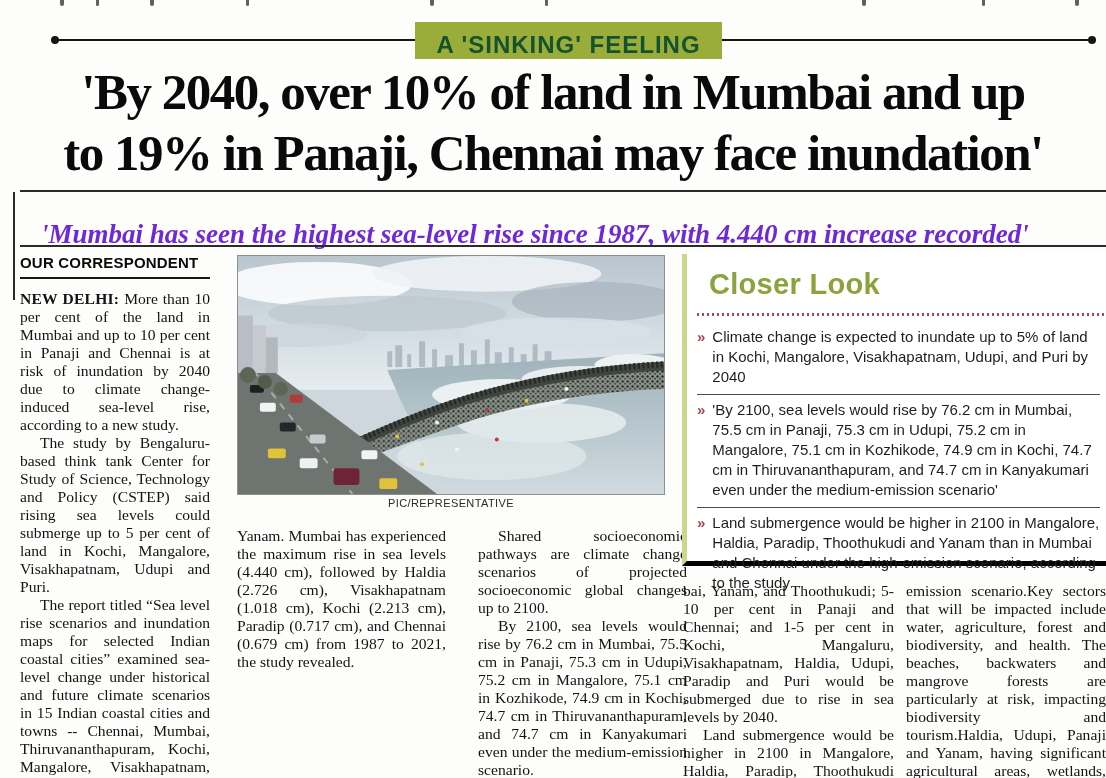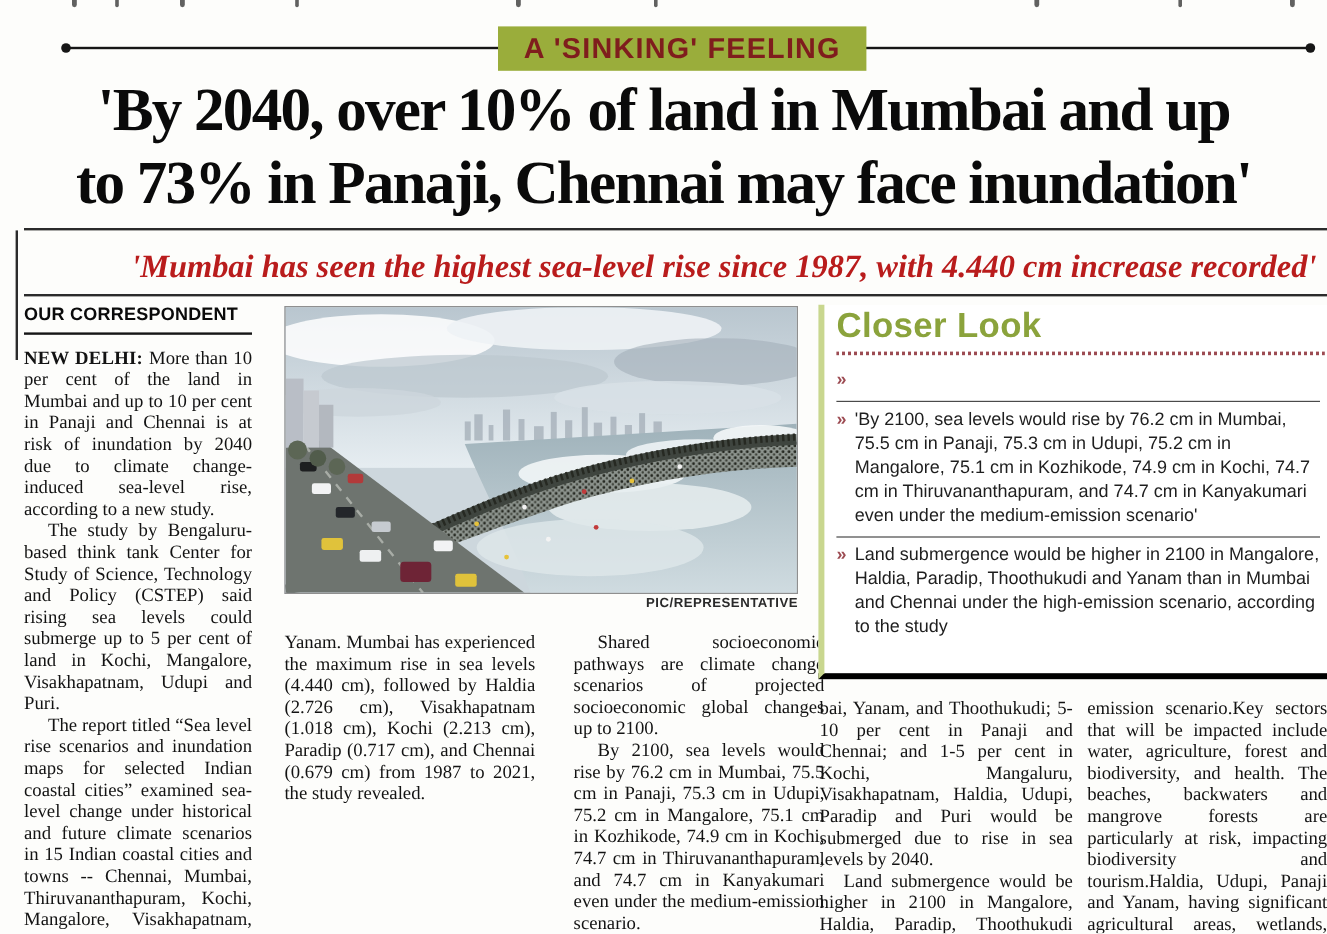--- a/index.html
+++ b/index.html
@@ -8,62 +8,62 @@
 
   
   .frag{position:absolute;top:0;width:4px;height:6px;background:#3a3a3a;border-radius:0 0 2px 2px;opacity:.8;}
 
   
   .kicker-rule{position:absolute;top:39px;left:55px;right:13px;height:2px;background:#161616;}
   .kicker-rule::before,.kicker-rule::after{content:"";position:absolute;top:-3px;width:8px;height:8px;border-radius:50%;background:#161616;}
   .kicker-rule::before{left:-4px;}
   .kicker-rule::after{right:-3px;}
   .kicker{position:absolute;left:415px;top:22px;width:307px;height:37px;background:var(--kicker-bg,#9aad3b);
-          display:flex;align-items:center;justify-content:center;
-          font-family:"Liberation Sans",sans-serif;font-weight:bold;font-size:24px;letter-spacing:1px;color:#7f1d1d;}
+          display:flex;align-items:flex-end;justify-content:center;
+          font-family:"Liberation Sans",sans-serif;font-weight:bold;font-size:24px;letter-spacing:1px;color:#14532d;}
 
   .headline{position:absolute;left:8px;right:8px;top:50px;margin:12px;text-align:center;
             font-family:"Liberation Serif",serif;font-weight:bold;font-size:51px;line-height:61px;
             letter-spacing:-1.5px;color:#0a0a0a;}
   .headline span{display:block;}
 
   .hr{position:absolute;left:20px;right:0;height:2px;background:#2b2b2b;}
   .hr-top{top:190px;}
   .hr-bot{top:245px;}
   .left-vrule{position:absolute;left:13px;top:192px;width:2px;height:108px;background:#2b2b2b;}
 
-  .standfirst{position:absolute;left:25px;right:5px;top:198px;margin:4px;text-align:right;
+  .standfirst{position:absolute;left:25px;right:5px;top:198px;margin:16px;text-align:left;
               font-family:"Liberation Serif",serif;font-style:italic;font-weight:bold;
-              font-size:27px;line-height:40px;color:#b91c1c;}
+              font-size:27px;line-height:40px;color:#6d28d9;}
 
   .byline{position:absolute;left:20px;top:254px;width:190px;
           font-family:"Liberation Sans",sans-serif;font-weight:bold;font-size:15px;letter-spacing:.2px;color:#0a0a0a;}
   .byline-rule{position:absolute;left:20px;top:277px;width:190px;height:2px;background:#161616;}
 
   .col{position:absolute;overflow:hidden;}
   .col p{margin:0;text-align:justify;font-size:15.6px;line-height:18px;color:#131313;}
   .col p.indent{text-indent:20px;}
   .col p b{letter-spacing:.2px;}
   .col1{left:20px;top:290px;width:190px;height:488px;}
   .col2{left:237px;top:527px;width:209px;height:251px;}
   .col3{left:458px;top:527px;width:209px;height:251px;margin-left:20px;}
   .col4{left:683px;top:582px;width:211px;height:196px;}
   .col5{left:906px;top:582px;width:200px;height:196px;}
 
   .photo{position:absolute;left:237px;top:255px;width:428px;height:240px;margin:0;
          border:1px solid #8f8f8f;box-sizing:border-box;overflow:hidden;background:#cdd7dd;}
   .photo svg{display:block;width:100%;height:100%;}
-  .photo-caption{position:absolute;left:237px;top:497px;width:428px;text-align:right;
-                 font-family:"Liberation Sans",sans-serif;font-weight:bold;font-size:11px;
+  .photo-caption{position:absolute;left:237px;top:497px;width:428px;text-align:center;
+                 font-family:"Liberation Sans",sans-serif;font-weight:normal;font-size:11px;
                  letter-spacing:.4px;color:#2a2a2a;}
 
   .closer{position:absolute;left:682px;top:254px;width:424px;height:312px;box-sizing:border-box;
           border-left:5px solid var(--closer-border,#c9d78f);border-bottom:5px solid #000;
           padding:2px 0 0 10px;background:#fff;}
-  .closer h2{margin:0;font-family:"Liberation Sans",sans-serif;font-weight:bold;font-size:29px;
+  .closer h2{margin:12px;font-family:"Liberation Sans",sans-serif;font-weight:bold;font-size:29px;
              color:var(--closer-title,#8ba33c);letter-spacing:.3px;}
   .closer .dotted{height:3px;margin:4px 2px 6px 0;
       background:repeating-linear-gradient(90deg,var(--bullet-accent,#9c4b52) 0 2px,transparent 2px 5px);}
   .closer ul{list-style:none;margin:0;padding:0 6px 0 0;}
   .closer li{display:flex;gap:7px;padding:5px 0 7px;
              font-family:"Liberation Sans",sans-serif;font-size:15px;line-height:20px;color:#1e1e1e;}
   .closer li + li{border-top:1.5px solid #4a4a4a;}
   .closer .chev{color:var(--bullet-accent,#9c4b52);font-weight:bold;flex:0 0 auto;}
 </style>
 </head>
@@ -83,21 +83,21 @@
     <span class="frag" style="left:1075px"></span>
   </div>
 
   <div class="kicker-rule"></div>
   <div class="kicker">
     <span>A 'SINKING' FEELING</span>
   </div>
 
   <h1 class="headline">
     <span>'By 2040, over 10% of land in Mumbai and up</span>
-    <span>to 73% in Panaji, Chennai may face inundation'</span>
+    <span>to 19% in Panaji, Chennai may face inundation'</span>
   </h1>
 
   <div class="hr hr-top"></div>
   <div class="left-vrule"></div>
   <p class="standfirst">'Mumbai has seen the highest sea-level rise since 1987, with 4.440 cm increase recorded'</p>
   <div class="hr hr-bot"></div>
 
   <div class="byline">OUR CORRESPONDENT</div>
   <div class="byline-rule"></div>
 
@@ -201,20 +201,21 @@
       <p class="indent">Shared socioeconomic pathways are climate change scenarios of projected socioeconomic global changes up to 2100.</p>
       <p class="indent">By 2100, sea levels would rise by 76.2 cm in Mumbai, 75.5 cm in Panaji, 75.3 cm in Udupi, 75.2 cm in Mangalore, 75.1 cm in Kozhikode, 74.9 cm in Kochi, 74.7 cm in Thiruvananthapuram, and 74.7 cm in Kanyakumari even under the medium-emission scenario.</p>
     </div>
 
   <aside class="closer">
     <h2>Closer Look</h2>
     <div class="dotted"></div>
     <ul id="closer-bullets">
         <li>
           <span class="chev">»</span>
+          <span>Climate change is expected to inundate up to 5% of land in Kochi, Mangalore, Visakhapatnam, Udupi, and Puri by 2040</span>
         </li>
         <li>
           <span class="chev">»</span>
           <span>'By 2100, sea levels would rise by 76.2 cm in Mumbai, 75.5 cm in Panaji, 75.3 cm in Udupi, 75.2 cm in Mangalore, 75.1 cm in Kozhikode, 74.9 cm in Kochi, 74.7 cm in Thiruvananthapuram, and 74.7 cm in Kanyakumari even under the medium-emission scenario'</span>
         </li>
         <li>
           <span class="chev">»</span>
           <span>Land submergence would be higher in 2100 in Mangalore, Haldia, Paradip, Thoothukudi and Yanam than in Mumbai and Chennai under the high-emission scenario, according to the study</span>
         </li>
       </ul>

